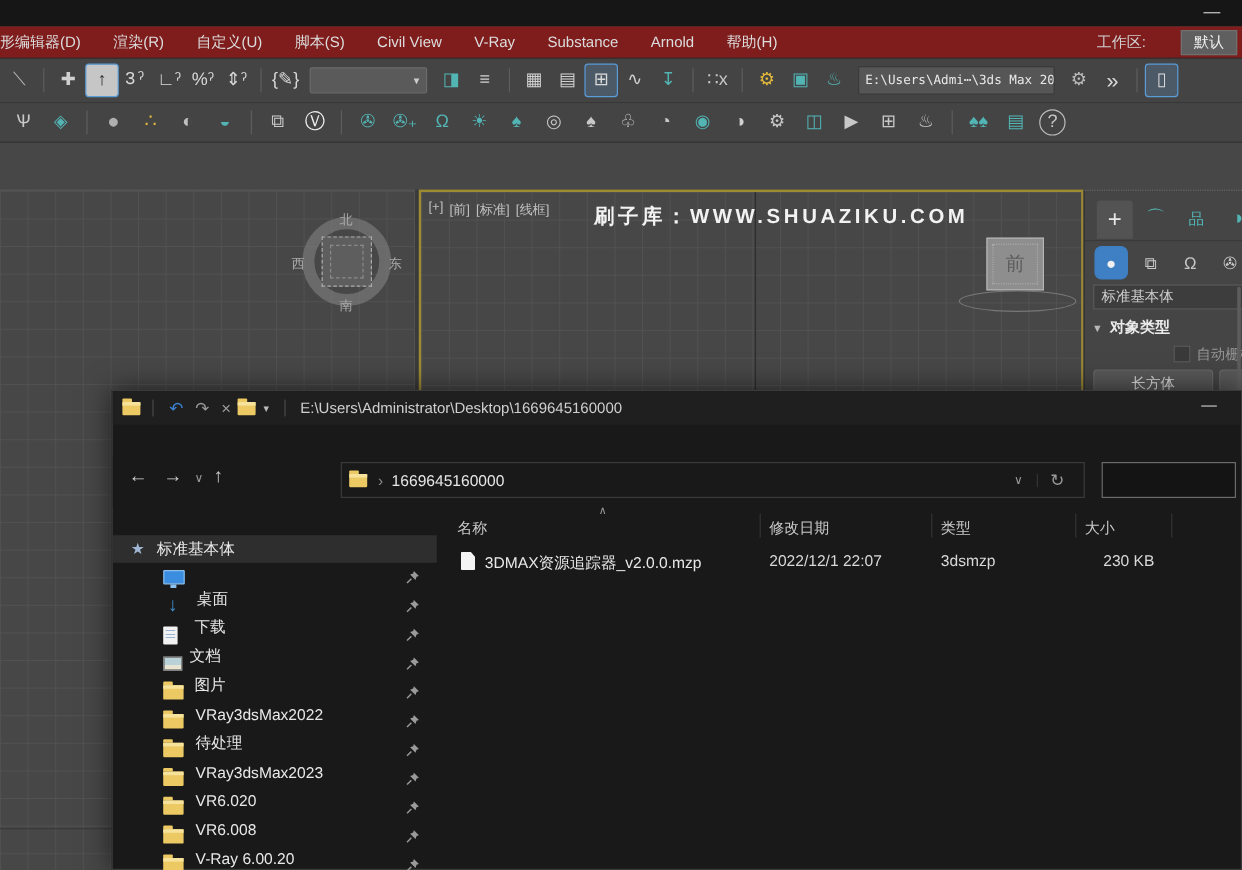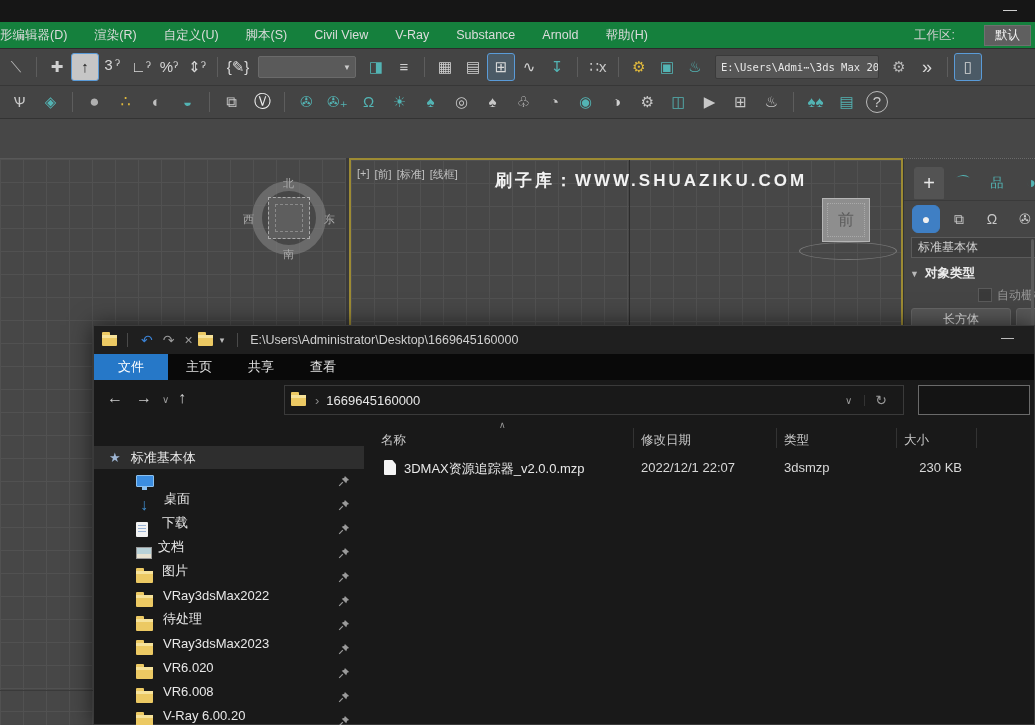--- a/index.html
+++ b/index.html
@@ -2,21 +2,21 @@
 <html><head>
 <meta charset="utf-8">
 <style>
   html,body{margin:0;padding:0;background:#222;}
   #root{position:relative;width:1035px;height:725px;overflow:hidden;
         font-family:"Liberation Sans","DejaVu Sans",sans-serif;
         background:#474747;color:#ddd;-webkit-font-smoothing:antialiased;}
   
   .max-top{position:absolute;left:0;top:0;width:1035px;height:22px;background:#161616;}
   .max-min{position:absolute;right:18px;top:1px;color:#cfcfcf;font-size:14px;cursor:default;}
-  .menubar{position:absolute;left:0;top:22px;width:1035px;height:26px;background:#15803d;
+  .menubar{position:absolute;left:0;top:22px;width:1035px;height:26px;background:#7f1d1d;
            border-bottom:1px solid #2c2c2c;display:flex;align-items:center;gap:27px;
            font-size:12.5px;color:#dcdcdc;white-space:nowrap;}
   .menu-item{cursor:default;}
   .menubar .flex{flex:1;}
   .ws-label{color:#cfcfcf;margin-right:2px;}
   .ws-value{background:#5f5f5f;border:1px solid #707070;padding:1px 10px;color:#efefef;margin-right:4px;}
   .toolbar1{position:absolute;left:0;top:49px;width:1035px;height:36px;background:#444;
             border-bottom:1px solid #373737;display:flex;align-items:center;padding-left:2px;overflow:hidden;}
   .toolbar2{position:absolute;left:0;top:86px;width:1035px;height:32px;background:#444;
             border-bottom:1px solid #333;display:flex;align-items:center;padding-left:4px;overflow:hidden;}
@@ -319,26 +319,20 @@
       <span class="exsep"></span>
       <span class="qat undo">↶</span>
       <span class="qat">↷</span>
       <span class="qat">×</span>
       <span class="folder-icon sm"></span>
       <span class="qat caret">▾</span>
       <span class="exsep"></span>
       <span class="ex-path">E:\Users\Administrator\Desktop\1669645160000</span>
       <span class="ex-min">—</span>
     </div>
-    <div class="ex-tabs">
-      <span class="ex-tab active">文件</span>
-      <span class="ex-tab">主页</span>
-      <span class="ex-tab">共享</span>
-      <span class="ex-tab">查看</span>
-    </div>
     <div class="ex-nav">
       <span class="nav-ic b1">←</span>
       <span class="nav-ic b2">→</span>
       <span class="nav-ic b3">∨</span>
       <span class="nav-ic b4">↑</span>
       <span class="addr">
         <span class="folder-icon sm"></span>
         <span class="crumb-sep">›</span>
         <span class="crumb">1669645160000</span>
         <span class="addr-caret">∨</span>

